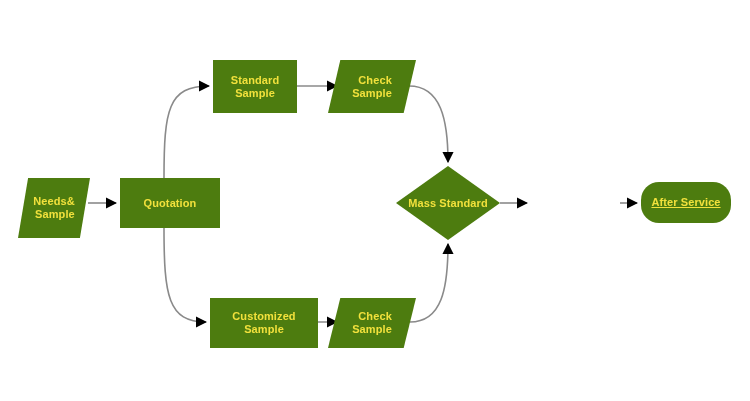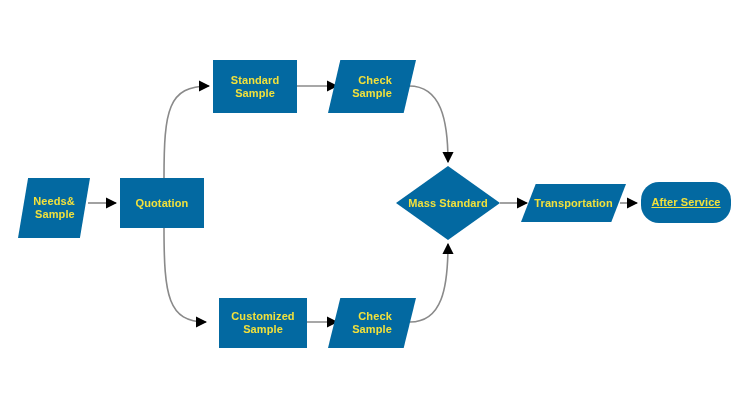--- a/index.html
+++ b/index.html
@@ -30,21 +30,21 @@
     position: absolute;
     display: flex;
     align-items: center;
     justify-content: center;
     text-align: center;
     color: #f2e13c;
     font-weight: bold;
     font-size: 11px;
     line-height: 13px;
     letter-spacing: 0.1px;
-    background: #0369a1;
+    background: #4d7c0f;
     box-sizing: border-box;
     z-index: 2;
   }
   .node-label {
     display: block;
     white-space: pre-line;
     padding: 0 4px;
   }
   .shape-rect {
     border-radius: 0;
@@ -91,49 +91,46 @@
 
       <path d="M 620 203 L 637 203" marker-end="url(#arrow)"></path>
     </g>
   </svg>
 
   <div class="node shape-parallelogram" style="left:18px; top:178px; width:72px; height:60px;">
     <span class="node-label">Needs&amp;
 Sample</span>
   </div>
 
-  <div class="node shape-rect" style="left:120px; top:178px; width:84px; height:50px;">
+  <div class="node shape-rect" style="left:120px; top:178px; width:100px; height:50px;">
     <span class="node-label">Quotation</span>
   </div>
 
   <div class="node shape-rect" style="left:213px; top:60px; width:84px; height:53px;">
     <span class="node-label">Standard
 Sample</span>
   </div>
 
   <div class="node shape-parallelogram" style="left:328px; top:60px; width:88px; height:53px;">
     <span class="node-label">Check
 Sample</span>
   </div>
 
-  <div class="node shape-rect" style="left:219px; top:298px; width:88px; height:50px;">
+  <div class="node shape-rect" style="left:210px; top:298px; width:108px; height:50px;">
     <span class="node-label">Customized
 Sample</span>
   </div>
 
   <div class="node shape-parallelogram" style="left:328px; top:298px; width:88px; height:50px;">
     <span class="node-label">Check
 Sample</span>
   </div>
 
   <div class="node shape-diamond" style="left:396px; top:166px; width:104px; height:74px;">
     <span class="node-label">Mass Standard</span>
   </div>
 
-  <div class="node shape-parallelogram" style="left:521px; top:184px; width:105px; height:38px;">
-    <span class="node-label">Transportation</span>
-  </div>
 
   <div class="node shape-stadium" style="left:641px; top:182px; width:90px; height:41px;text-decoration:underline;">
     <span class="node-label">After Service</span>
   </div>
 
 </div>
 
 </body></html>

